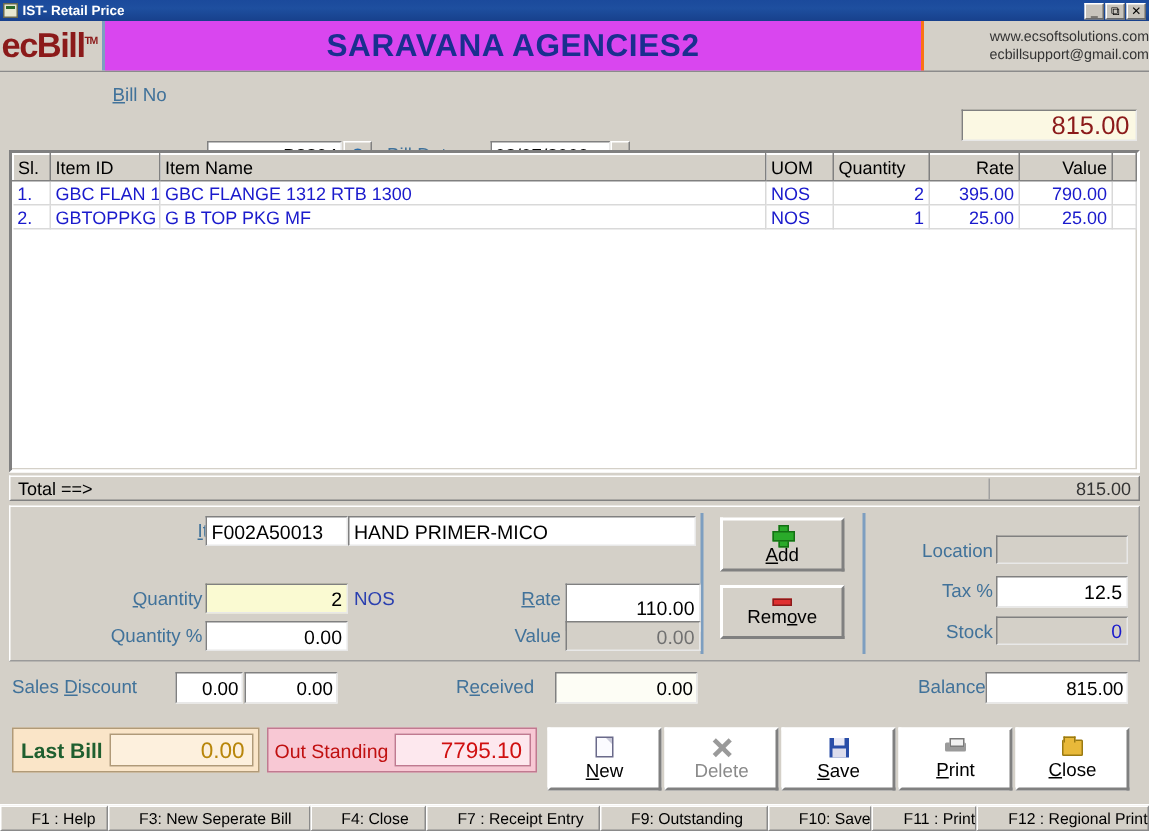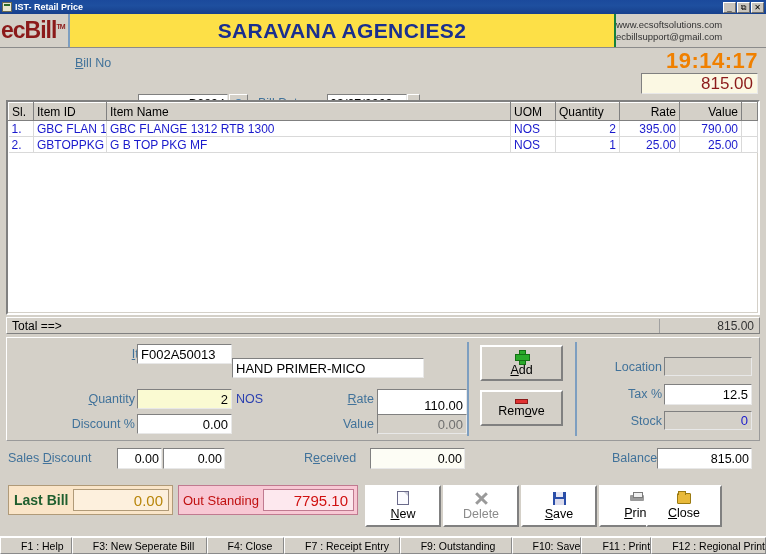--- a/index.html
+++ b/index.html
@@ -63,31 +63,31 @@
     font-family: "Liberation Sans", sans-serif;
     font-weight: bold; font-size: 23px; color: #8b1a1a;
     letter-spacing: -1px;
     position: relative;
   }
   .logo-tm {
     font-size: 7px; vertical-align: super; font-weight: bold;
   }
   .title-cell {
     flex: 1; display: flex; align-items: center; justify-content: center;
-    background: #fde047;
-    border-right: 2px solid #15803d;
+    background: #d946ef;
+    border-right: 2px solid #f97316;
   }
   .title-cell .maintitle {
     font-family: "Liberation Sans", sans-serif;
     font-size: 21px; font-weight: bold; color: #1a2f8f;
     letter-spacing: 0.4px;
   }
   .contact-cell {
     width: 150px; display: flex; flex-direction: column;
-    align-items: flex-start; justify-content: center;
+    align-items: flex-end; justify-content: center;
     font-size: 9.5px; color: #333; line-height: 12px;
   }
 
   
   .topform {
     position: absolute; left: 0; top: 48px; width: 766px; height: 52px;
     background: #d4d0c8;
   }
   .lbl {
     font-family: "Liberation Sans", sans-serif;
@@ -414,21 +414,20 @@
           <i></i>
         </span>
     </div>
     <div class="sq-btn" style="position:absolute; left:489px; top:73px;">
       <span class="icon-mag"></span>
     </div>
     <div class="sq-btn" style="position:absolute; left:514px; top:73px;">
       <span class="icon-undo">↶</span>
     </div>
 
-    <div class="clock">19:14:17</div>
     <div class="grandtotal">815.00</div>
   </div>
 
   <div class="gridwrap">
     <table class="grid">
       <colgroup>
         <col style="width:25px">
         <col style="width:73px">
         <col>
         <col style="width:45px">
@@ -478,27 +477,27 @@
     <span class="tl">Total ==&gt;</span>
     <span class="tv">815.00</span>
   </div>
 
   <div class="detail">
     <div class="vline" style="left:460px;"></div>
     <div class="vline" style="left:568px;"></div>
 
     <span class="flabel" style="left:70px; top:9px; width:95px;"><u>I</u>tem ID</span>
     <div class="fld" style="left:130px; top:6px; width:95px; height:20px;">F002A50013</div>
-    <div class="fld" style="left:225px; top:20px; width:192px; height:20px;">HAND PRIMER-MICO</div>
+    <div class="fld" style="left:225px; top:6px; width:232px; height:20px;">HAND PRIMER-MICO</div>
 
     <span class="flabel" style="left:50px; top:54px; width:78px;"><u>Q</u>uantity</span>
     <div class="fld r yellow" style="left:130px; top:51px; width:95px; height:20px;">2</div>
     <span style="position:absolute; left:229px; top:54px; font-size:12.5px; color:#2a3fb0; font-family:'Liberation Sans',sans-serif;">NOS</span>
 
-    <span class="flabel" style="left:48px; top:79px; width:80px;">Discount %</span>
+    <span class="flabel" style="left:48px; top:79px; width:80px;">Quantity %</span>
     <div class="fld r" style="left:130px; top:76px; width:95px; height:20px;">0.00</div>
 
     <span class="flabel" style="left:295px; top:54px; width:72px;"><u>R</u>ate</span>
     <div class="fld r" style="left:370px; top:51px; width:90px; height:32px;">110.00</div>
 
     <span class="flabel" style="left:295px; top:79px; width:72px;">Value</span>
     <div class="fld r ro" style="left:370px; top:76px; width:90px; height:20px;">0.00</div>
 
     <div class="bigbtn" style="left:473px; top:7px; width:83px; height:36px;">
       <span class="plus-ic"></span>
@@ -550,21 +549,21 @@
       <span><u>S</u>ave</span>
     </div>
     <div class="actbtn disabled" style="left:443px;">
       <span class="ic-x"></span>
       <span>Delete</span>
     </div>
     <div class="actbtn" style="left:599px;">
       <span class="ic-print"></span>
       <span><u>P</u>rint</span>
     </div>
-    <div class="actbtn" style="left:646px;">
+    <div class="actbtn" style="left:677px;">
       <span class="ic-folder"></span>
       <span><u>C</u>lose</span>
     </div>
   </div>
 
   <div class="statusbar">
     <div class="sbcell" style="width:74px;">F1 : Help</div>
     <div class="sbcell" style="width:140px;">F3: New Seperate Bill</div>
     <div class="sbcell" style="width:80px;">F4: Close</div>
     <div class="sbcell" style="width:120px;">F7 : Receipt Entry</div>

